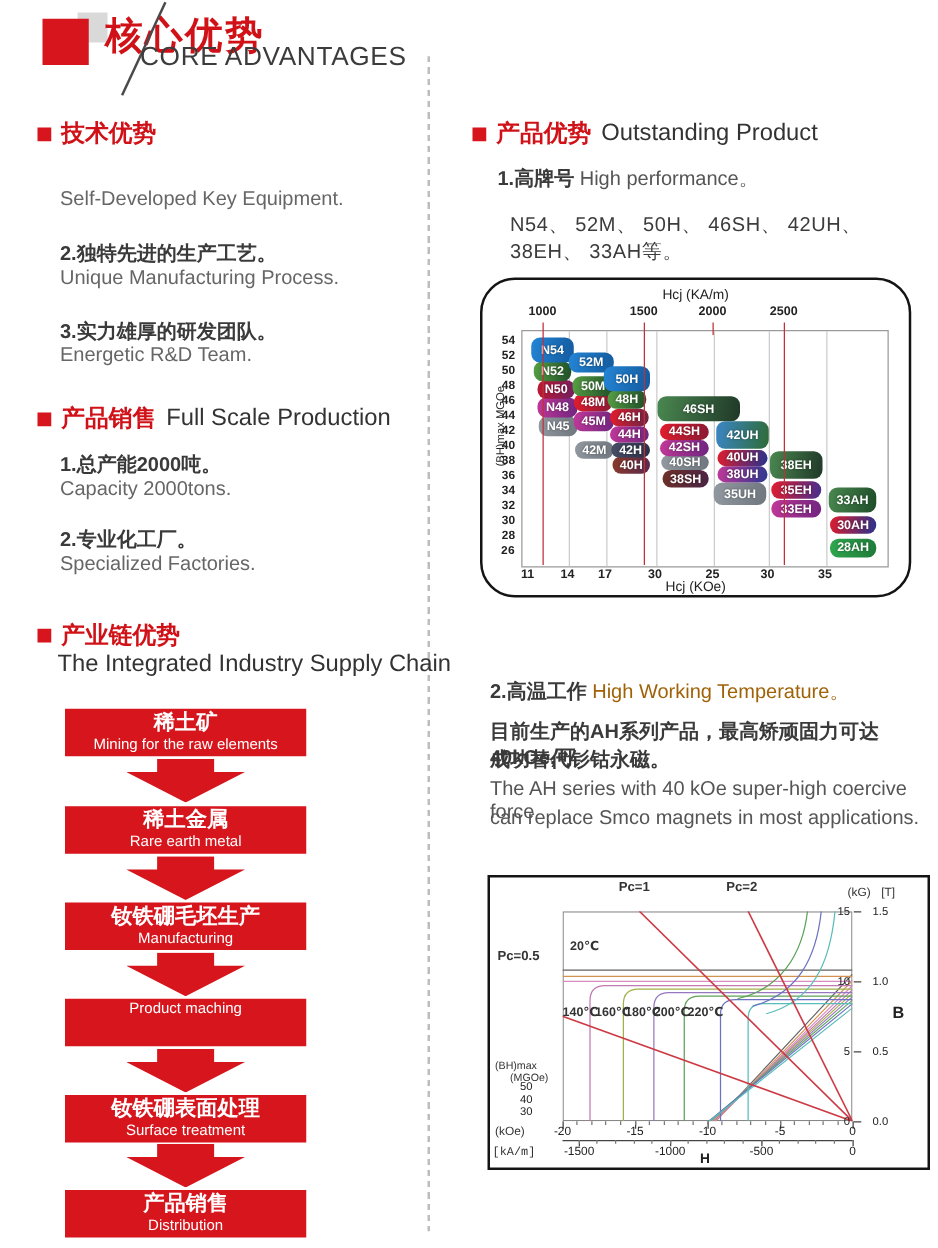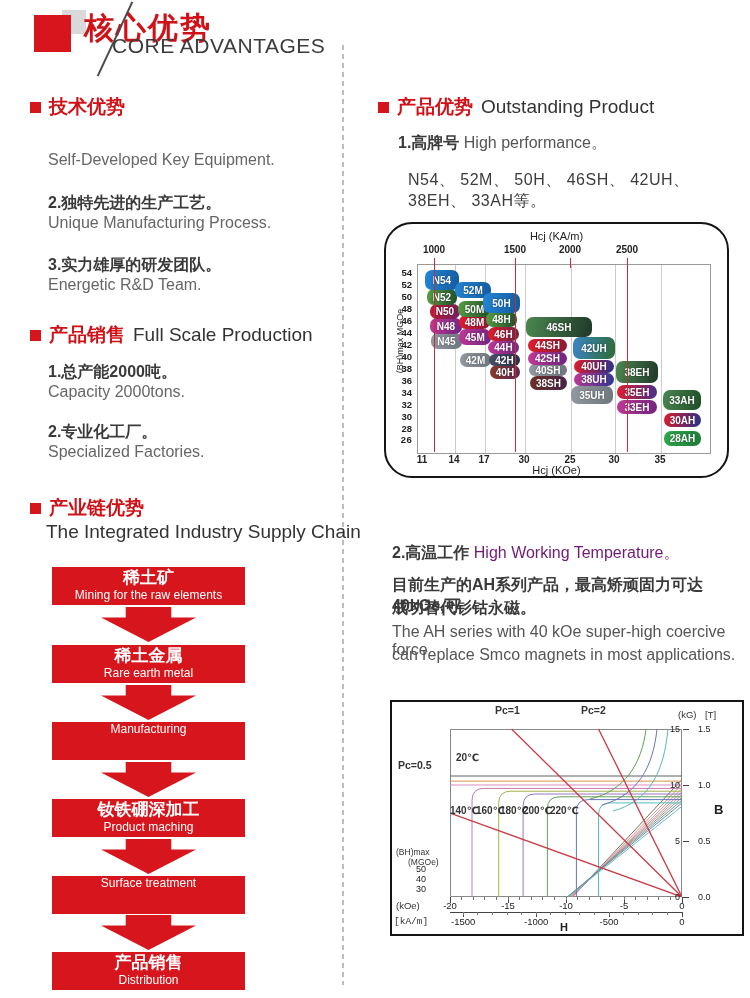--- a/index.html
+++ b/index.html
@@ -93,29 +93,30 @@
   </div>
 
   <div class="abs sub" style="left:46px;top:521px;">The Integrated Industry Supply Chain</div>
   <div class="abs flow-arrow" style="top:607px;"></div>
   <div class="abs flow-box" style="top:645px;">
     <div class="bz">稀土金属</div>
     <div class="be">Rare earth metal</div>
   </div>
   <div class="abs flow-arrow" style="top:685px;"></div>
   <div class="abs flow-box" style="top:722px;">
+    <div class="bz">钕铁硼毛坯生产</div>
     <div class="be">Manufacturing</div>
   </div>
   <div class="abs flow-arrow" style="top:762px;"></div>
   <div class="abs flow-box" style="top:799px;">
-    <div class="bz">钕铁硼深加工</div>
     <div class="be">Product maching</div>
   </div>
   <div class="abs flow-arrow" style="top:839px;"></div>
   <div class="abs flow-box" style="top:876px;">
+    <div class="bz">钕铁硼表面处理</div>
     <div class="be">Surface treatment</div>
   </div>
   <div class="abs flow-arrow" style="top:915px;"></div>
   <div class="abs flow-box" style="top:952px;">
     <div class="bz">产品销售</div>
     <div class="be">Distribution</div>
   </div>
 
   <div class="abs sec" style="left:378px;top:94px;">
     <span class="bullet"></span>
@@ -196,21 +197,21 @@
       <div class="tick-lab abs" style="left: 36px; top: 230px;">11</div>
       <div class="tick-lab abs" style="left: 68px; top: 230px;">14</div>
       <div class="tick-lab abs" style="left: 98px; top: 230px; text-align: right;">17</div>
       <div class="tick-lab abs" style="left: 138px; top: 230px;">30</div>
       <div class="tick-lab abs" style="left: 184px; top: 230px;">25</div>
       <div class="tick-lab abs" style="left: 228px; top: 230px;">30</div>
       <div class="tick-lab abs" style="left: 274px; top: 230px;">35</div>
     </div>
 
   <div class="abs" style="left:392px;top:543px;">
-    <span class="r-zh">2.高温工作</span><span class="r-en" style="color:#701a75;"> High Working Temperature。</span>
+    <span class="r-zh">2.高温工作</span><span class="r-en" style="color:#a16207;"> High Working Temperature。</span>
   </div>
   <div class="abs r-zh" style="left:392px;top:575px;">目前生产的AH系列产品，最高矫顽固力可达40kOe,可</div>
   <div class="abs r-zh" style="left:392px;top:598px;">成功替代钐钴永磁。</div>
   <div class="abs r-en" style="left:392px;top:623px;">The AH series with 40 kOe super-high coercive force</div>
   <div class="abs r-en" style="left:392px;top:646px;">can replace Smco magnets in most applications.</div>
 
   <div class="abs panel c2">
     <div class="abs pcl" style="left:103px;top:2px;">Pc=1</div>
     <div class="abs pcl" style="left:189px;top:2px;">Pc=2</div>
     <div class="abs small" style="left:286px;top:7px;">(kG)</div>

